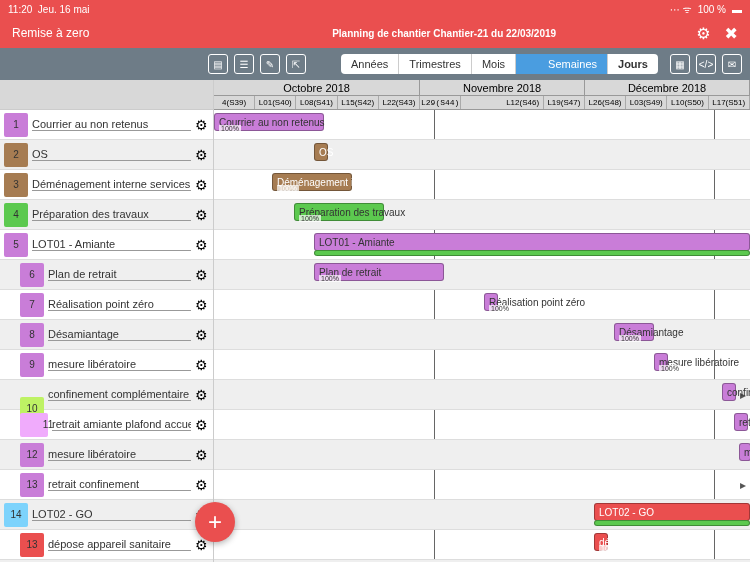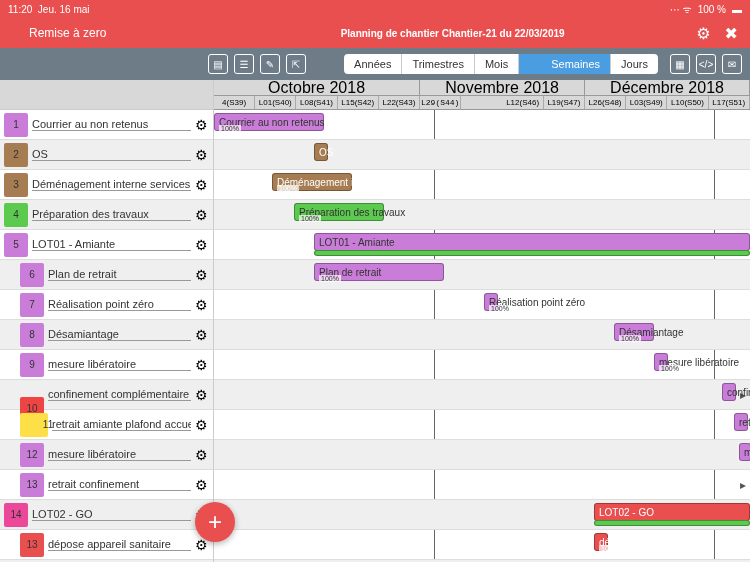--- a/index.html
+++ b/index.html
@@ -3,48 +3,48 @@
 <meta charset="utf-8">
 <style>
 * { box-sizing: border-box; margin: 0; padding: 0; font-family: -apple-system, sans-serif; }
 body { width: 750px; height: 562px; overflow: hidden; background: #fff; font-size: 11px; }
 
 .status-bar { height: 18px; background: #ea4f4f; color: #fff; display: flex; align-items: center; padding: 0 8px; font-size: 10px; }
 .status-bar .left { flex: 1; }
 .status-bar .right { display: flex; gap: 6px; align-items: center; }
 
 .header { height: 30px; background: #ea4f4f; color: #fff; display: flex; align-items: center; padding: 0 12px; }
-.header .reset { font-size: 12px; width: 180px; margin-left: 17px; }
+.header .reset { font-size: 12px; width: 180px; }
 .header .title { flex: 1; text-align: center; font-weight: bold; font-size: 10px; }
 .header .actions { display: flex; gap: 14px; font-size: 16px; }
 
 .toolbar { height: 32px; background: #6e7c87; display: flex; align-items: center; padding: 0 8px; gap: 4px; }
 .toolbar .tb-left { display: flex; gap: 6px; margin-left: 200px; }
 .toolbar .tb-icon { width: 20px; height: 20px; border: 1px solid #fff; border-radius: 3px; display: flex; align-items: center; justify-content: center; color: #fff; font-size: 10px; cursor: pointer; }
 .toolbar .spacer { flex: 1; }
 .toolbar .segmented { display: flex; background: #fff; border-radius: 4px; overflow: hidden; justify-content: flex-end; }
 .toolbar .seg { padding: 4px 10px; font-size: 11px; border-right: 1px solid #ccc; cursor: pointer; color: #333; }
-.toolbar .seg:last-child { border-right: none; }
+.toolbar .seg:last-child { border-right: none; font-weight: bold; }
 .toolbar .seg.active { background: #4a9de0; color: #fff; padding-left: 32px; }
 .toolbar .tb-right { display: flex; gap: 6px; margin-left: 8px; }
 
 .content { display: flex; height: calc(562px - 18px - 30px - 32px); position: relative; }
 
 .sidebar { width: 214px; flex-shrink: 0; border-right: 1px solid #ccc; overflow-y: hidden; position: relative; }
 .task-row { height: 30px; display: flex; align-items: center; border-bottom: 1px solid #ddd; }
 .task-row.alt { background: #efefef; }
 .task-num { width: 24px; height: 24px; margin: 0 4px; display: flex; align-items: center; justify-content: center; font-size: 10px; color: #333; border-radius: 2px; }
 .task-num.indent { margin-left: 20px; }
 .task-label { flex: 1; font-size: 11px; color: #333; border-bottom: 1px solid #999; margin-right: 4px; white-space: nowrap; overflow: hidden; }
 .task-gear { width: 18px; font-size: 14px; cursor: pointer; }
 
 .gantt { flex: 1; overflow: hidden; position: relative; }
 .gantt-header { background: #d8d8d8; }
 .months { display: flex; height: 16px; border-bottom: 1px solid #999; }
-.month { text-align: center; font-size: 16px; border-right: 1px solid #999; line-height: 16px; }
+.month { text-align: center; font-size: 11px; border-right: 1px solid #999; line-height: 16px; }
 .weeks { display: flex; height: 14px; border-bottom: 1px solid #999; }
 .week { font-size: 8px; text-align: center; border-right: 1px solid #aaa; line-height: 14px; white-space: nowrap; overflow: hidden; }
 
 .gantt-body { position: relative; }
 .gantt-row { height: 30px; border-bottom: 1px solid #ddd; position: relative; }
 .gantt-row.alt { background: #efefef; }
 .bar { position: absolute; height: 18px; top: 3px; border-radius: 3px; display: flex; align-items: center; padding: 0 4px; font-size: 10px; color: #333; border: 1px solid rgba(0,0,0,0.3); overflow: visible; white-space: nowrap; }
 .bar .pct { position: absolute; bottom: -2px; left: 4px; font-size: 7px; background: rgba(255,255,255,0.7); padding: 0 2px; }
 .bar.purple { background: #c97dd8; }
 .bar.brown { background: #a67c52; color: #fff; }
@@ -144,41 +144,41 @@
           <div class="task-num indent" style="background: rgb(201, 125, 216);">8</div>
           <div class="task-label">Désamiantage</div>
           <div class="task-gear">⚙</div>
         </div>
         <div class="task-row">
           <div class="task-num indent" style="background: rgb(201, 125, 216);">9</div>
           <div class="task-label">mesure libératoire</div>
           <div class="task-gear">⚙</div>
         </div>
         <div class="task-row alt">
-          <div class="task-num indent" style="background: #ef4444; margin-top: 28px;">10</div>
+          <div class="task-num indent" style="background: #bef264; margin-top: 28px;">10</div>
           <div class="task-label">confinement complémentaire sas</div>
           <div class="task-gear">⚙</div>
         </div>
         <div class="task-row">
-          <div class="task-num indent" style="background: #fde047; padding-left: 28px;">11</div>
+          <div class="task-num indent" style="background: #f0abfc; padding-left: 28px;">11</div>
           <div class="task-label">retrait amiante plafond accueil et doubl</div>
           <div class="task-gear">⚙</div>
         </div>
         <div class="task-row alt">
           <div class="task-num indent" style="background: rgb(201, 125, 216);">12</div>
           <div class="task-label">mesure libératoire</div>
           <div class="task-gear">⚙</div>
         </div>
         <div class="task-row">
           <div class="task-num indent" style="background: rgb(201, 125, 216);">13</div>
           <div class="task-label">retrait confinement</div>
           <div class="task-gear">⚙</div>
         </div>
         <div class="task-row alt">
-          <div class="task-num" style="background: #ec4899;">14</div>
+          <div class="task-num" style="background: #7dd3fc;">14</div>
           <div class="task-label">LOT02 - GO</div>
           <div class="task-gear">⚙</div>
         </div>
         <div class="task-row">
           <div class="task-num indent" style="background: rgb(234, 79, 79);">13</div>
           <div class="task-label">dépose appareil sanitaire</div>
           <div class="task-gear">⚙</div>
         </div>
         <div class="task-row alt"></div>
       </div>

